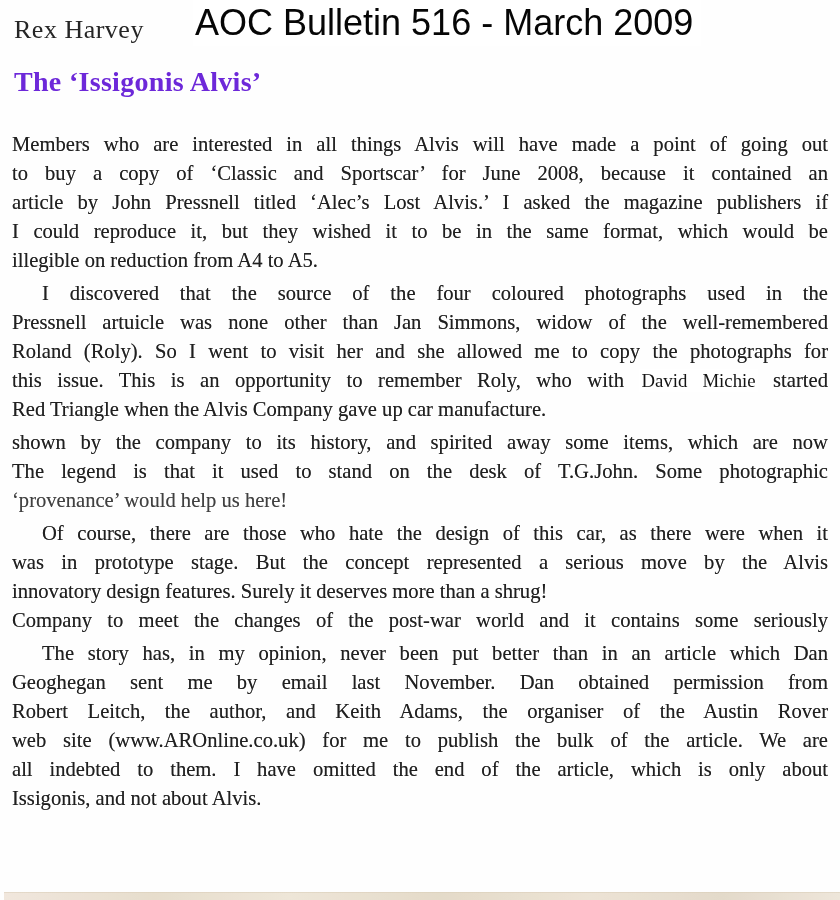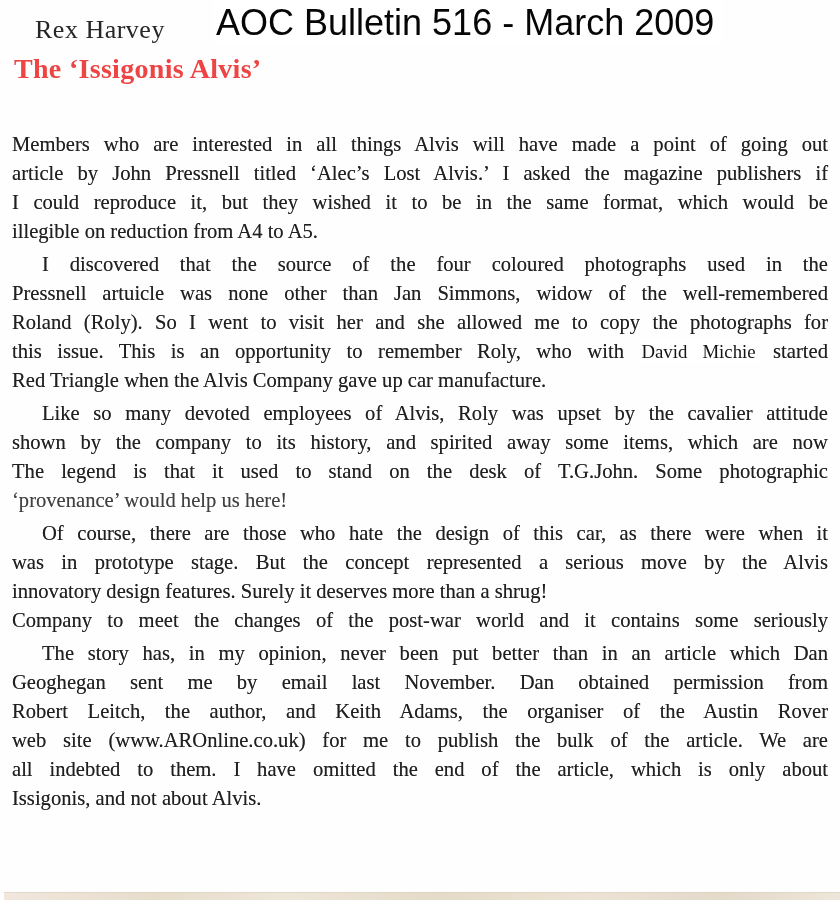--- a/index.html
+++ b/index.html
@@ -14,21 +14,20 @@
     background: #fefefe;
     overflow: hidden;
     font-family: "Liberation Serif", serif;
     color: #1d1d1d;
   }
   
   .header {
     position: absolute;
     top: 0; left: 0; right: 0;
     height: 60px;
-    margin-left: 21px;
   }
   .author {
     position: absolute;
     top: 15px;
     left: 14px;
     font-size: 26px;
     letter-spacing: 0.5px;
     color: #262626;
   }
   .bulletin-title {
@@ -40,26 +39,26 @@
     font-weight: 400;
     font-size: 36px;
     color: #060606;
     background: #ffffff;
     padding: 2px 8px 2px 2px;
     white-space: nowrap;
   }
   
   .article-heading {
     position: absolute;
-    top: 53px;
+    top: 66px;
     left: 14px;
     margin: 0;
     font-size: 28px;
     font-weight: 700;
-    color: #ef4444;
+    color: #6d28d9;
     letter-spacing: 0.3px;
   }
   
   .body-text {
     position: absolute;
     top: 126px;
     left: 8px;
     width: 824px;
   }
   .para { margin: 4px; }
@@ -114,35 +113,35 @@
     <span class="author">Rex Harvey</span>
     <h1 class="bulletin-title">AOC Bulletin 516 - March 2009</h1>
   </div>
 
   <h2 class="article-heading">The ‘Issigonis Alvis’</h2>
 
   <div class="body-text">
 
     <div class="para">
       <div class="line">Members who are interested in all things Alvis will have made a point of going out</div>
+      <div class="line">to buy a copy of ‘Classic and Sportscar’ for June 2008, because it contained an</div>
       <div class="line">article by John Pressnell titled ‘Alec’s Lost Alvis.’ I asked the magazine publishers if</div>
       <div class="line">I could reproduce it, but they wished it to be in the same format, which would be</div>
       <div class="line end">illegible on reduction from A4 to A5.</div>
     </div>
 
     <div class="para">
       <div class="line indent">I discovered that the source of the four coloured photographs used in the</div>
       <div class="line">Pressnell artuicle was none other than Jan Simmons, widow of the well-remembered</div>
       <div class="line">Roland (Roly). So I went to visit her and she allowed me to copy the photographs for</div>
       <div class="line"><span>this issue. This is an opportunity to remember Roly, who with</span> <span class="patch">David Michie</span> <span>started</span></div>
       <div class="line end">Red Triangle when the Alvis Company gave up car manufacture.</div>
     </div>
 
     <div class="para">
-      <div class="line indent">Like so many devoted employees of Alvis, Roly was upset by the cavalier attitude</div>
       <div class="line">shown by the company to its history, and spirited away some items, which are now</div>
       <div class="line">The legend is that it used to stand on the desk of T.G.John. Some photographic</div>
       <div class="line end faded">‘provenance’ would help us here!</div>
     </div>
 
     <div class="para">
       <div class="line indent">Of course, there are those who hate the design of this car, as there were when it</div>
       <div class="line">was in prototype stage. But the concept represented a serious move by the Alvis</div>
       <div class="line end">innovatory design features. Surely it deserves more than a shrug!</div>
       <div class="line">Company to meet the changes of the post-war world and it contains some seriously</div>

